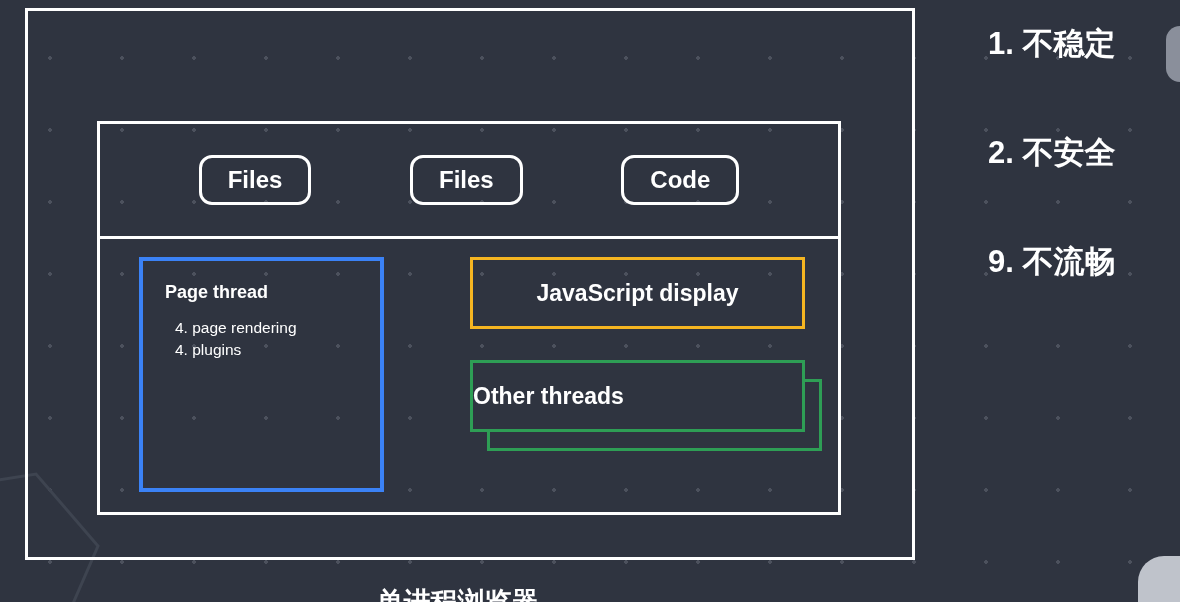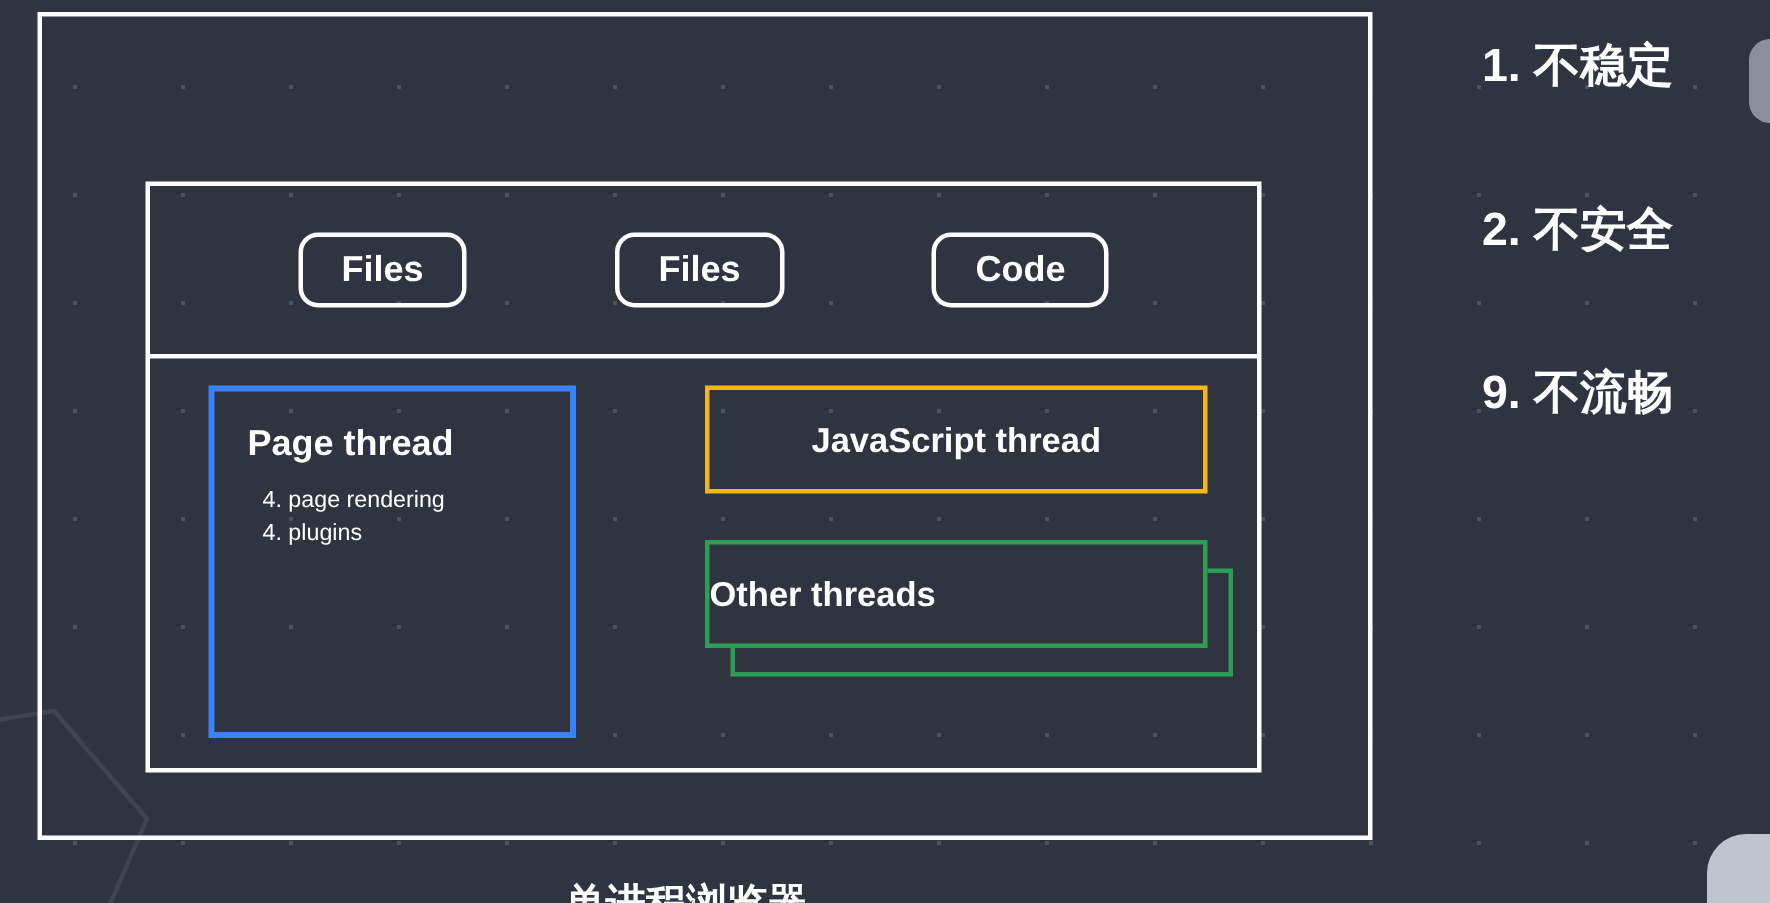--- a/index.html
+++ b/index.html
@@ -79,21 +79,21 @@
   
   .threads-area { position:absolute; left:0; top:115px; width:100%; height:276px; }
 
   .page-thread {
     position:absolute; left:39px; top:18px;
     width:245px; height:235px;
     border:4px solid #3b82f6;
     padding:22px 0 0 22px;
   }
   .page-thread-title {
-    color:#ffffff; font-size:24px; font-weight:700; line-height:1.1;
+    color:#ffffff; font-size:18px; font-weight:700; line-height:1.1;
   }
   .page-thread-list {
     margin-top:14px; padding-left:10px;
     color:#ffffff; font-size:15.5px; line-height:1.42; font-weight:400;
   }
   .page-thread-list li { list-style:none; white-space:nowrap; }
 
   .js-thread {
     position:absolute; left:370px; top:18px;
     width:335px; height:72px;
@@ -164,21 +164,21 @@
 
         <div class="page-thread">
           <div class="page-thread-title">Page thread</div>
           <ul class="page-thread-list">
             <li>4. page rendering</li>
             <li>4. plugins</li>
           </ul>
         </div>
 
         <div class="js-thread">
-          <span>JavaScript thread</span>
+          <span>JavaScript display</span>
         </div>
 
         <div class="other-stack">
           <div class="other-back"></div>
           <div class="other-front">
             <span>Other threads</span>
           </div>
         </div>
 
       </div>

